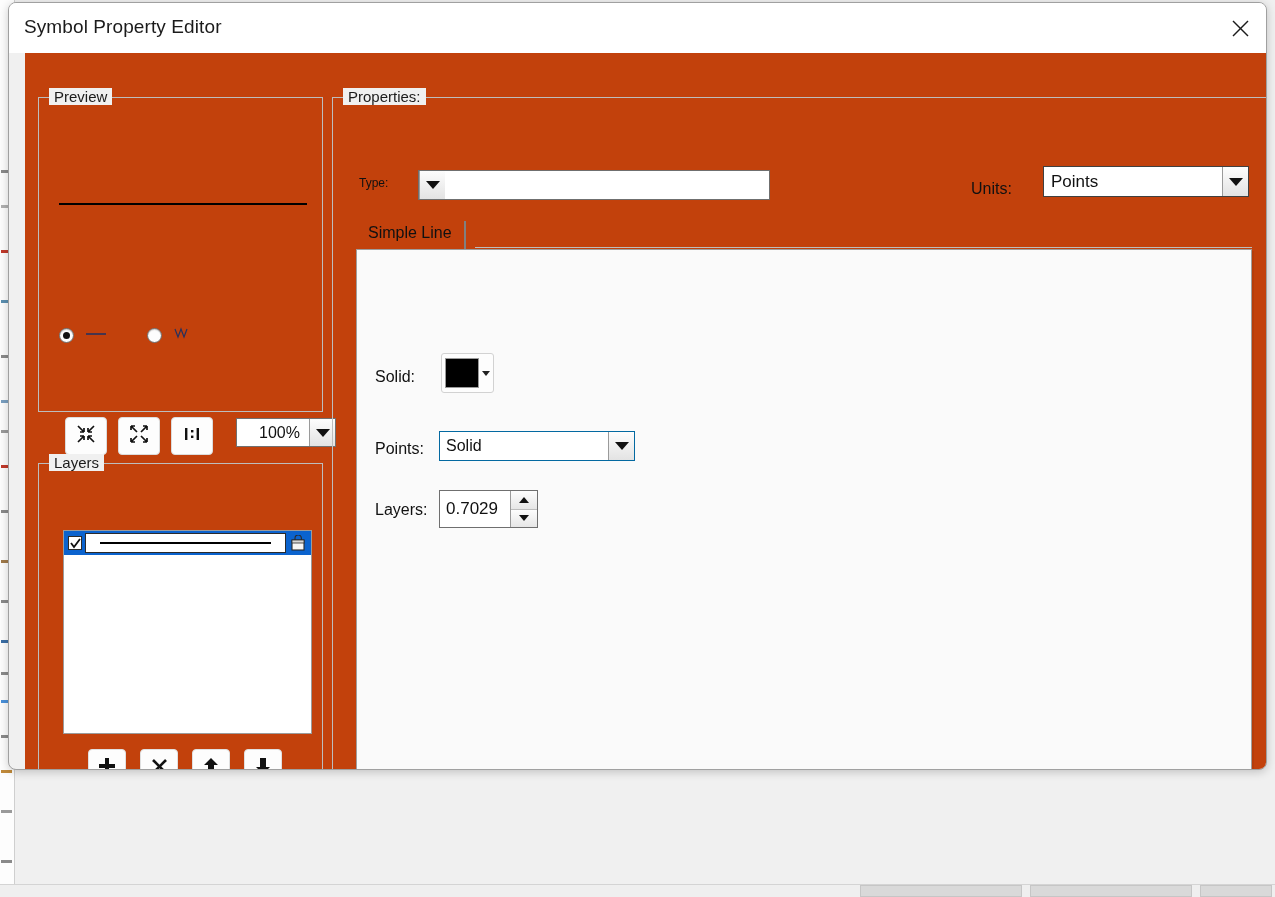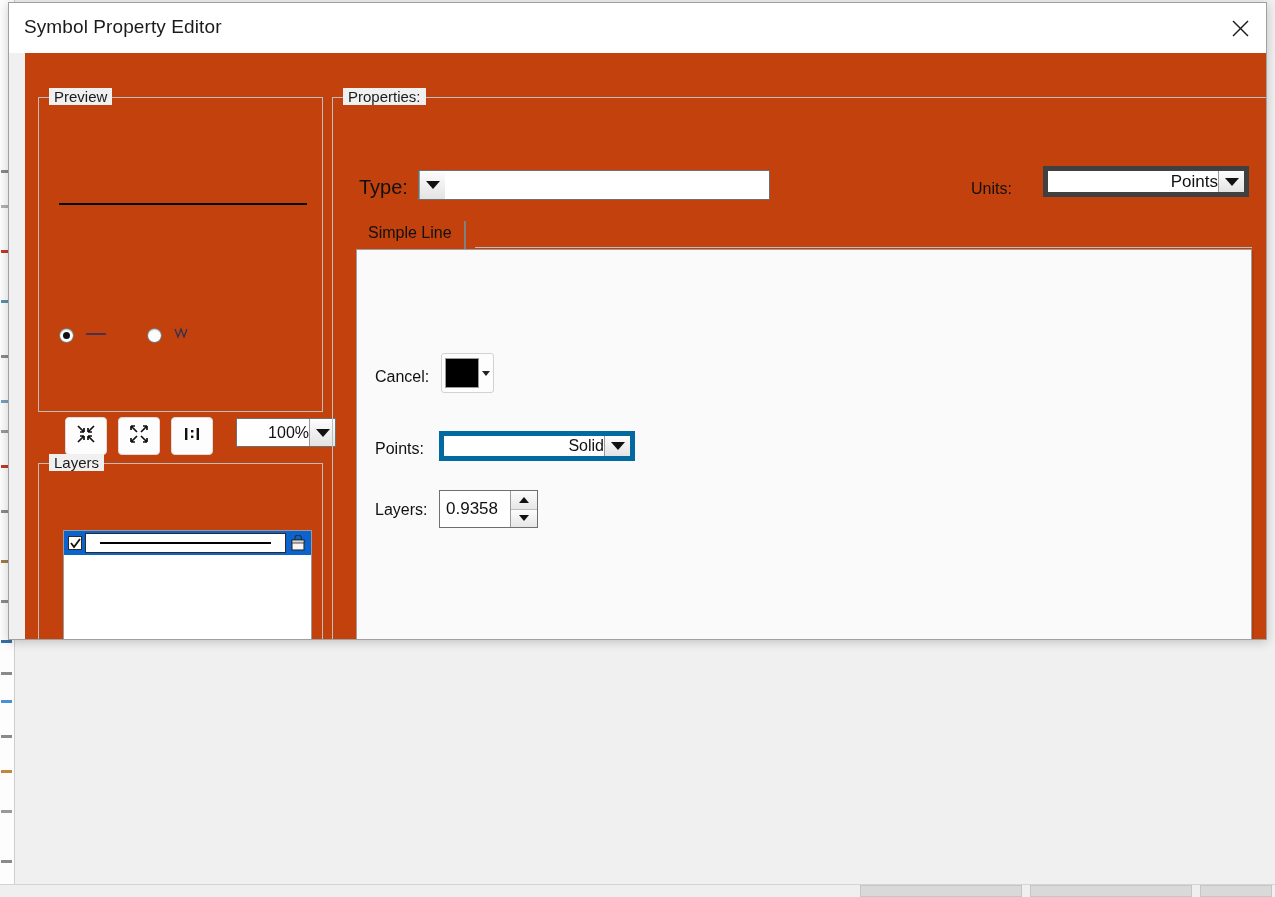--- a/index.html
+++ b/index.html
@@ -49,28 +49,27 @@
     background: #d9d9d9;
     border: 1px solid #c6c6c6;
   }
 
   
   #dialog {
     position: absolute;
     left: 8px;
     top: 2px;
     width: 1259px;
-    height: 638px;
+    height: 768px;
     background: #f0f0f0;
     border: 1px solid #a0a0a0;
-    border-radius: 0;
+    border-radius: 8px;
     box-sizing: border-box;
     box-shadow: 0 2px 10px rgba(0,0,0,.20);
     overflow: hidden;
-    text-align: right;
   }
 
   #titlebar {
     position: absolute;
     left: 0; top: 0;
     width: 100%;
     height: 50px;
     background: #ffffff;
     box-sizing: border-box;
   }
@@ -293,21 +292,21 @@
     cursor: pointer;
     font-size: 20px;
     color: #111;
   }
 
   
   #type-label {
     position: absolute;
     left: 26px;
     top: 78px;
-    font-size: 20px;
+    font-size: 12px;
     color: #111;
   }
   #type-combo {
     position: absolute;
     left: 85px;
     top: 72px;
     width: 352px;
     height: 30px;
     border: 1px solid #6f6f6f;
     background: #ffffff;
@@ -329,21 +328,21 @@
     top: 82px;
     font-size: 16px;
     color: #111;
   }
   #units-combo {
     position: absolute;
     left: 710px;
     top: 68px;
     width: 206px;
     height: 31px;
-    border: 5px solid #404040;
+    border: 1px solid #404040;
     background: #ffffff;
     box-sizing: border-box;
     display: flex;
     align-items: center;
     cursor: pointer;
   }
   #units-value {
     flex: 1;
     padding-left: 7px;
     font-size: 17px;
@@ -432,21 +431,21 @@
     border-right: 4px solid transparent;
     border-top: 5px solid #222;
   }
 
   #style-combo {
     position: absolute;
     left: 82px;
     top: 181px;
     width: 196px;
     height: 30px;
-    border: 5px solid #0369a1;
+    border: 1px solid #0369a1;
     background: #ffffff;
     box-sizing: border-box;
     display: flex;
     align-items: center;
     cursor: pointer;
   }
   #style-value {
     flex: 1;
     padding-left: 6px;
     font-size: 16px;
@@ -742,39 +741,39 @@
           </span>
       </div>
 
       <div id="tabstrip">
         <div id="tab-simple-line">Simple Line</div>
         <div id="tab-rest"></div>
       </div>
 
       <div id="tab-panel">
 
-        <div class="pfield-label" id="color-label">Cancel:</div>
+        <div class="pfield-label" id="color-label">Solid:</div>
         <div id="color-swatch-wrap">
           <span id="color-swatch" style="background: rgb(0, 0, 0);"></span>
           <span id="color-arrow">
               <i class="tri-small"></i>
             </span>
         </div>
 
         <div class="pfield-label" id="style-label">Points:</div>
         <div id="style-combo">
           <span id="style-value">Solid</span>
           <span class="combo-arrow">
               <i class="tri-down"></i>
             </span>
         </div>
 
         <div class="pfield-label" id="width-label">Layers:</div>
         <div id="width-spin">
-          <span id="width-value">0.9358</span>
+          <span id="width-value">0.7029</span>
           <span id="spin-btns">
             <span class="spin-b top">
                 <i class="tri-up-s"></i>
               </span>
             <span class="spin-b">
                 <i class="tri-dn-s"></i>
               </span>
           </span>
         </div>
 

